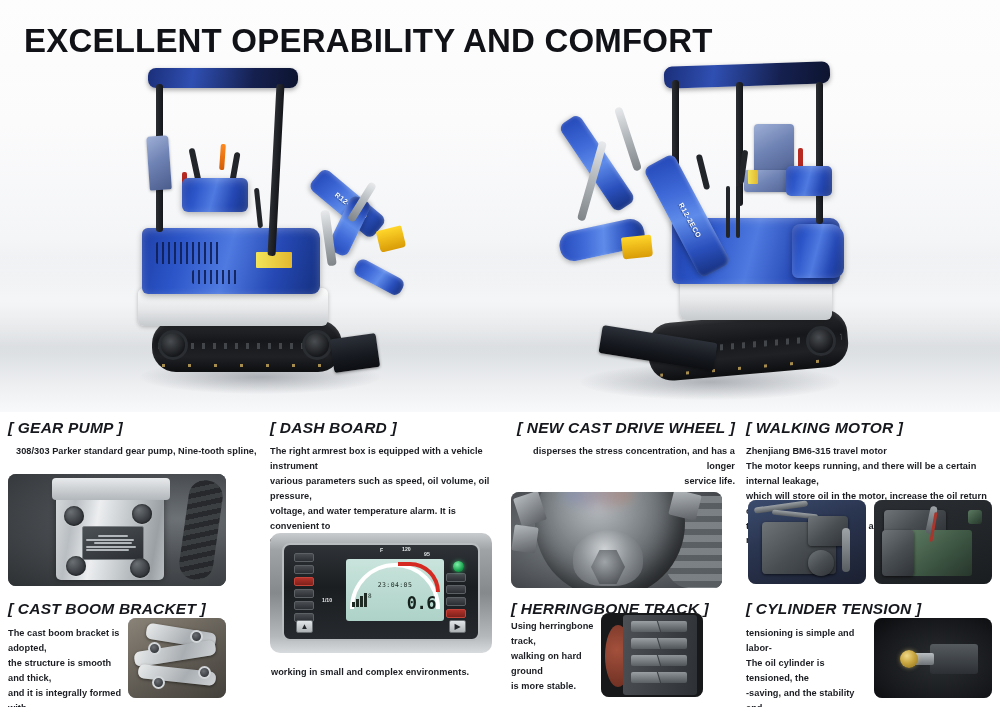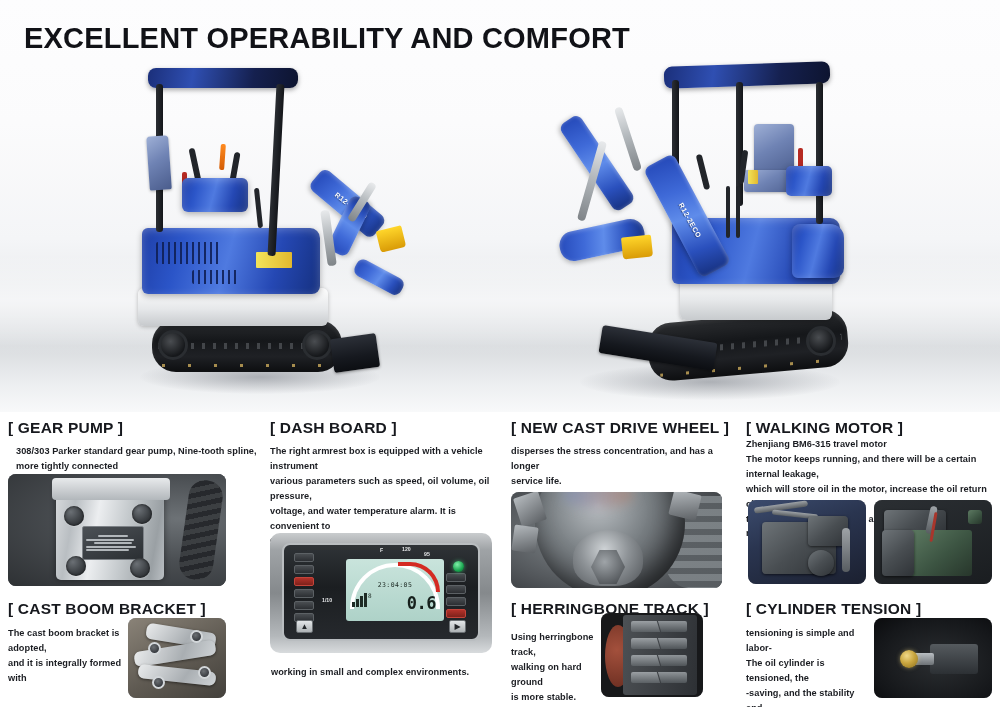--- a/index.html
+++ b/index.html
@@ -22,29 +22,29 @@
         #e7e9ec 74%, #d9dcdf 84%, #eceef0 93%, #f8f9fa 100%);
     overflow: hidden;
   }
   .hero-sheen {
     position:absolute; left:0; top:255px; width:1000px; height:100px;
     background: linear-gradient(to bottom, rgba(255,255,255,0) 0%, rgba(255,255,255,.55) 45%, rgba(255,255,255,0) 100%);
     pointer-events:none;
   }
   .page-title {
     position: absolute; left: 24px; top: 22px;
-    font-size: 29px; font-weight: bold; letter-spacing: .2px;
+    font-size: 33px; font-weight: bold; letter-spacing: .2px;
     color: #111217;
   }
 
   
   .blk { position: absolute; }
   .blk-title {
     font-size: 15.5px; font-weight: bold; color: #16181d;
-    letter-spacing: .2px; white-space: nowrap;
+    letter-spacing: .2px; white-space: nowrap; font-style: italic;
   }
   .blk-body {
     font-size: 9.2px; color: #1b1d22; line-height: 1.62;
     font-weight: bold; letter-spacing: .05px;
   }
   .blk-body p { margin: 0; }
 
   .photo {
     border-radius: 8px; overflow: hidden; position: relative;
     background: #8a8d90;
@@ -458,21 +458,20 @@
       <div class="cyl" style="left:84px; top:48px; width:8px; height:66px; transform: rotate(-18deg);"></div>
       <div class="boom" style="left:20px; top:176px; width:86px; height:30px; transform: rotate(-12deg); transform-origin:left center; border-radius:14px;"></div>
       <div class="bucket-y" style="left:82px; top:178px; width:30px; height:22px; transform: rotate(-6deg);"></div>
     </div>
   </div>
 
   <div class="blk" style="left:8px; top:419px; width:250px;">
     <div class="blk-title">[ GEAR PUMP ]</div>
     <div class="blk-body" style="margin-top:7px; padding-left:8px;">
       <p>308/303 Parker standard gear pump, Nine-tooth spline,</p>
-      <p>more tightly connected</p>
     </div>
   </div>
 
   <div class="photo gp">
     <div class="gp-bg"></div>
     <div class="gp-hose"></div>
     <div class="gp-body"></div>
     <div class="gp-flange"></div>
     <div class="gp-plate">
       <i></i>
@@ -484,20 +483,21 @@
     <div class="bolt" style="left:56px; top:32px;"></div>
     <div class="bolt" style="left:124px; top:30px;"></div>
     <div class="bolt" style="left:58px; top:82px;"></div>
     <div class="bolt" style="left:122px; top:84px;"></div>
   </div>
 
   <div class="blk" style="left:8px; top:600px; width:250px;">
     <div class="blk-title">[ CAST BOOM BRACKET ]</div>
     <div class="blk-body" style="margin-top:8px; width:118px;">
       <p>The cast boom bracket is adopted,</p>
+      <p>the structure is smooth and thick,</p>
       <p>and it is integrally formed with</p>
 
     </div>
   </div>
 
   <div class="photo cb">
     <div class="cb-bg"></div>
     <div class="cb-arm cb-a2"></div>
     <div class="cb-arm cb-a1"></div>
     <div class="cb-arm cb-a3"></div>
@@ -562,42 +562,42 @@
         </div>
         <div class="db-big">0.6</div>
       </div>
     </div>
   </div>
 
   <div class="blk-body" style="position:absolute; left:271px; top:665px; width:234px;">
     <p>working in small and complex environments.</p>
   </div>
 
-  <div class="blk" style="left:511px; top:419px; width:224px;">
+  <div class="blk" style="left:511px; top:419px; width:224px;text-align:right;">
     <div class="blk-title">[ NEW CAST DRIVE WHEEL ]</div>
     <div class="blk-body" style="margin-top:7px;">
       <p>disperses the stress concentration, and has a longer</p>
       <p>service life.</p>
     </div>
   </div>
 
   <div class="photo dw">
     <div class="dw-bg"></div>
     <div class="dw-rim"></div>
     <div class="dw-dome"></div>
     <div class="dw-tooth" style="left:6px; top:2px; width:26px; height:30px; transform:rotate(-18deg);"></div>
     <div class="dw-tooth" style="left:2px; top:34px; width:24px; height:26px; transform:rotate(8deg);"></div>
     <div class="dw-tooth" style="left:160px; top:0px; width:28px; height:26px; transform:rotate(14deg);"></div>
     <div class="dw-hub"></div>
     <div class="dw-nut"></div>
   </div>
 
   <div class="blk" style="left:511px; top:600px; width:224px;">
     <div class="blk-title">[ HERRINGBONE TRACK ]</div>
-    <div class="blk-body" style="margin-top:12px; width:90px;">
+    <div class="blk-body" style="margin-top:1px; width:90px;">
       <p>Using herringbone track,</p>
       <p>walking on hard ground</p>
       <p>is more stable.</p>
     </div>
   </div>
 
   <div class="photo hb">
     <div class="hb-bg"></div>
     <div class="hb-red"></div>
     <div class="hb-belt"></div>
@@ -606,21 +606,21 @@
     <div class="hb-lug" style="top:25px;"></div>
     <div class="hb-lug2" style="top:25px;"></div>
     <div class="hb-lug" style="top:42px;"></div>
     <div class="hb-lug2" style="top:42px;"></div>
     <div class="hb-lug" style="top:59px;"></div>
     <div class="hb-lug2" style="top:59px;"></div>
   </div>
 
   <div class="blk" style="left:746px; top:419px; width:250px;">
     <div class="blk-title">[ WALKING MOTOR ]</div>
-    <div class="blk-body" style="">
+    <div class="blk-body" style="margin-top:7px;">
       <p>Zhenjiang BM6-315 travel motor</p>
       <p>The motor keeps running, and there will be a certain internal leakage,</p>
       <p>which will store oil in the motor, increase the oil return circuit, drain</p>
       <p>the excess oil of the motor, and increase the life of the motor.</p>
     </div>
   </div>
 
   <div class="photo wm wm1">
     <div class="wm1-bg"></div>
     <div class="wm-pipe" style="left:6px; top:4px; width:54px; height:6px; transform:rotate(-8deg);"></div>

